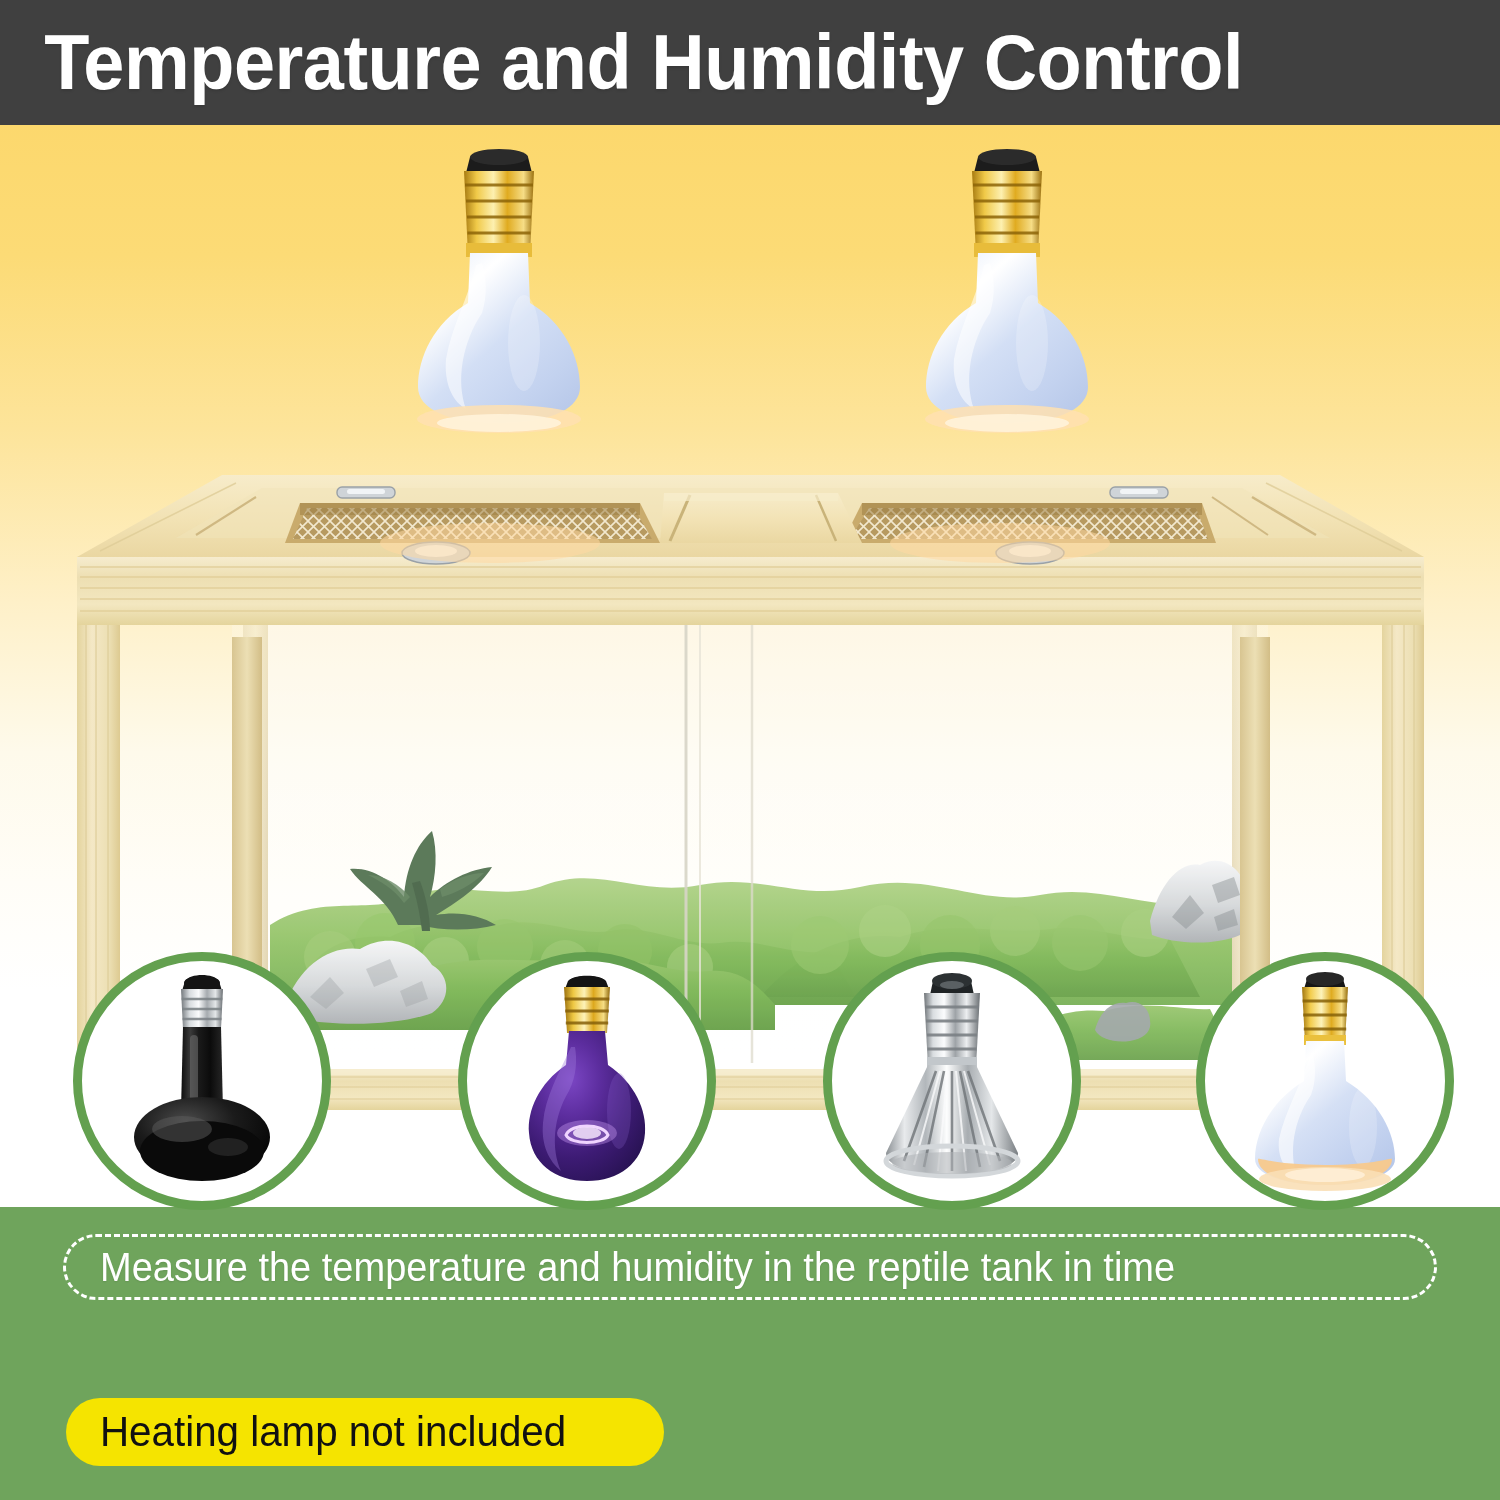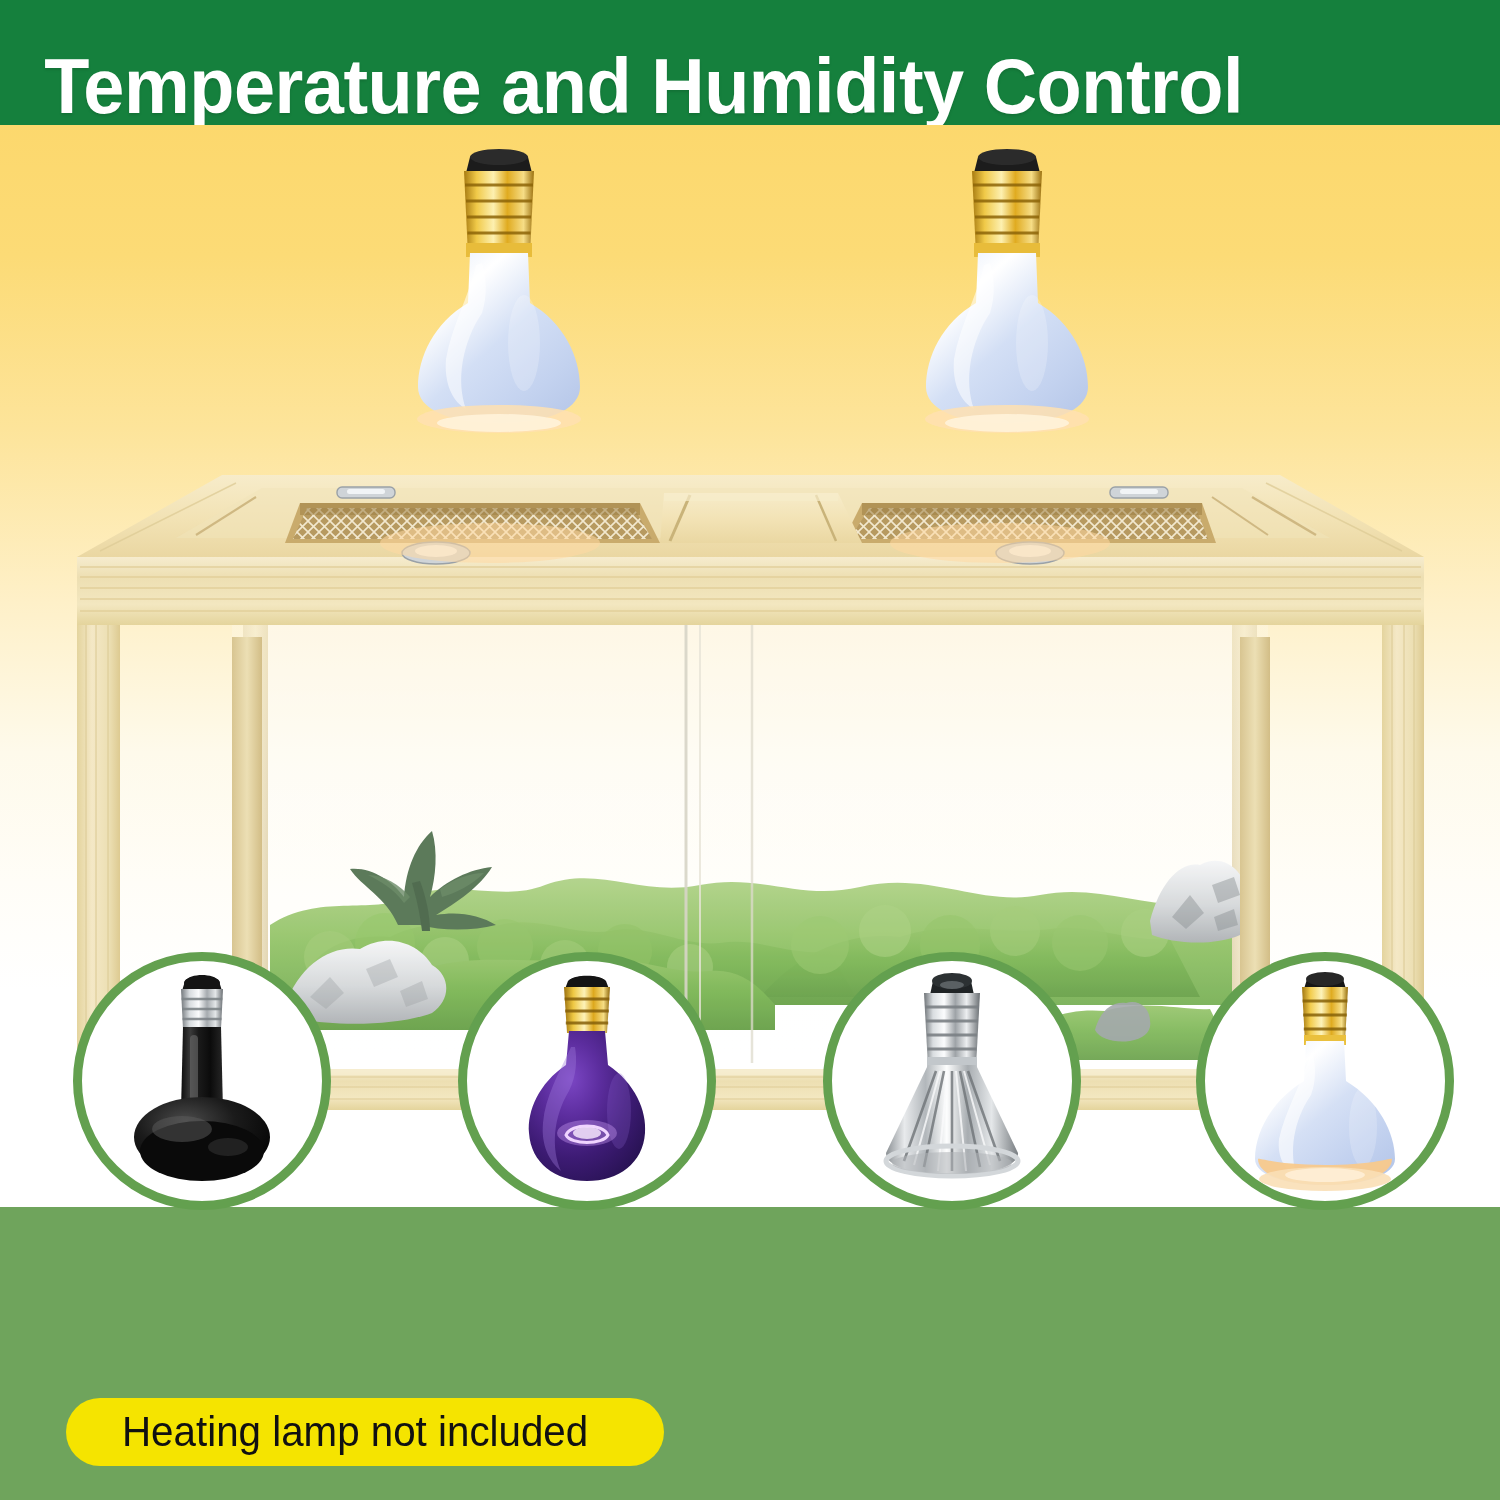--- a/index.html
+++ b/index.html
@@ -10,22 +10,22 @@
     background:#fff; overflow:hidden;
   }
   #page {
     position:relative; width:1500px; height:1500px; overflow:hidden;
     background:#ffffff;
   }
 
   
   #header {
     position:absolute; left:0; top:0; width:1500px; height:125px;
-    background:#15803d;
-    display:flex; align-items:flex-end;
+    background:#404040;
+    display:flex; align-items:center;
   }
   #header-title {
     color:#ffffff;
     font-family:"Liberation Sans Narrow","Liberation Sans",sans-serif;
     font-weight:bold;
     font-size:77px;
     line-height:1;
     letter-spacing:-0.5px;
     padding-left:46px;
     transform:scaleX(0.96);
@@ -91,21 +91,20 @@
     transform-origin:left center;
     text-shadow:0 1px 2px rgba(0,0,0,0.10);
   }
 
   #badge {
     position:absolute;
     background:#f5e400;
     border-radius:40px;
     display:flex; align-items:center;
     padding:0 34px;
-    justify-content:center;
   }
   #badge-text {
     color:#111111;
     font-family:"Liberation Sans Narrow","Liberation Sans",sans-serif;
     font-size:42px;
     line-height:1;
     white-space:nowrap;
     transform:scaleX(0.96);
     transform-origin:left center;
   }
@@ -620,19 +619,22 @@
                C 84 192 88 160 106 134 C 112 118 110 102 108 92 Z" fill="#ffffff" opacity="0.6"></path>
       <ellipse cx="158" cy="166" rx="14" ry="40" fill="#ffffff" opacity="0.2"></ellipse>
 
       <path d="M53 198 C 53 214 82 224 120 224 C 158 224 187 214 187 198
                C 187 196 170 204 120 204 C 70 204 53 196 53 198 Z" fill="#f8c98c" opacity="0.95"></path>
       <ellipse cx="120" cy="218" rx="66" ry="12" fill="#fadfb6" opacity="0.9"></ellipse>
       <ellipse cx="120" cy="214" rx="40" ry="7" fill="#fff0d8" opacity="0.85"></ellipse>
     </svg>
   </div>
 
+  <div class="callout" style="left:63px; top:1234px; width:1374px; height:66px;">
+    <span class="callout-text">Measure the temperature and humidity in the reptile tank in time</span>
+  </div>
 
 
   <div id="badge" style="left:66px; top:1398px; width:598px; height:68px;">
     <span id="badge-text">Heating lamp not included</span>
   </div>
 
 </div>
 
 </body></html>

